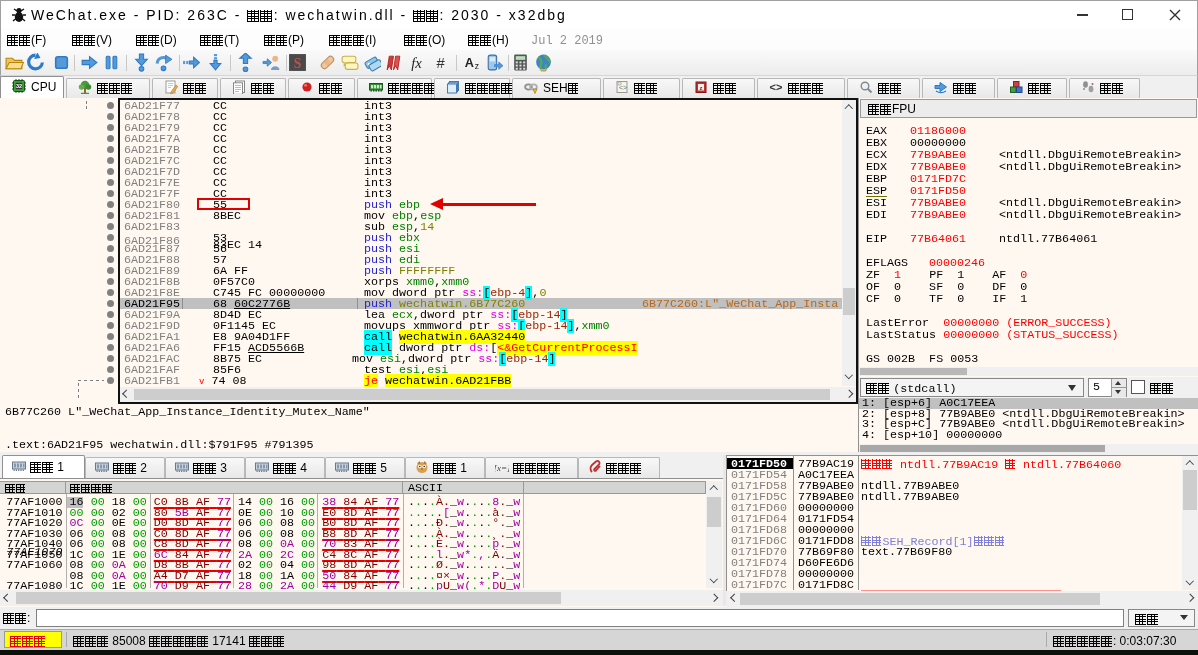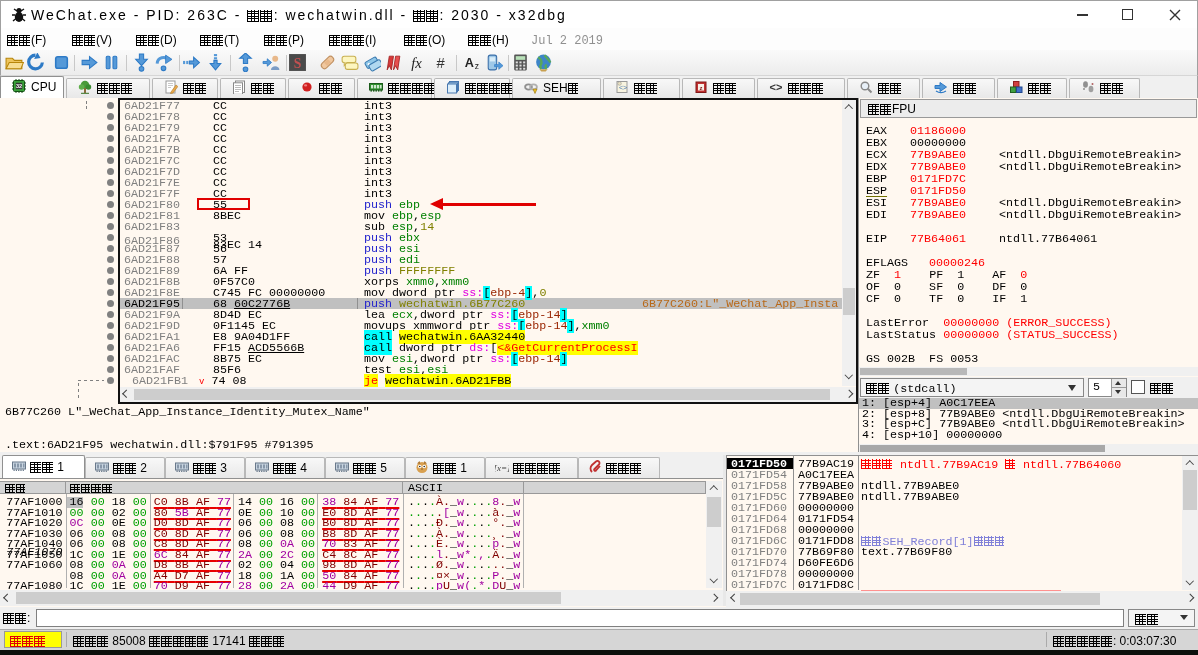--- a/index.html
+++ b/index.html
@@ -386,25 +386,25 @@
 <div class="abs mono" style="left:213px;top:321px;color:#000">0F1145 EC</div>
 <div class="abs mono" style="left:364px;top:321px;color:#000">movups xmmword ptr <span class="mag">ss:</span><span class="cyb">[</span><span class="mem">ebp-14</span><span class="cyb">]</span>,<span class="grn">xmm0</span></div>
 <div class="abs mono" style="left:124px;top:332px;color:#808080">6AD21FA1</div>
 <div class="abs mono" style="left:213px;top:332px;color:#000">E8 9A04D1FF</div>
 <div class="abs mono" style="left:364px;top:332px;color:#000"><span class="cyb">call</span> <span class="ylb">wechatwin.6AA32440</span></div>
 <div class="abs mono" style="left:124px;top:343px;color:#808080">6AD21FA6</div>
 <div class="abs mono" style="left:213px;top:343px;color:#000">FF15 <span class="u">ACD5566B</span></div>
 <div class="abs mono" style="left:364px;top:343px;color:#000"><span class="cyb">call</span> dword ptr <span class="mag">ds:</span>[<span class="ylb red">&lt;&amp;GetCurrentProcessI</span></div>
 <div class="abs mono" style="left:124px;top:354px;color:#808080">6AD21FAC</div>
 <div class="abs mono" style="left:213px;top:354px;color:#000">8B75 EC</div>
-<div class="abs mono" style="left:364px;top:354px;color:#000">mov <span class="grn">esi</span>,dword ptr <span class="mag">ss:</span><span class="cyb">[</span><span class="mem">ebp-14</span><span class="cyb">]</span></div>
+<div class="abs mono" style="left:352px;top:354px;color:#000">mov <span class="grn">esi</span>,dword ptr <span class="mag">ss:</span><span class="cyb">[</span><span class="mem">ebp-14</span><span class="cyb">]</span></div>
 <div class="abs mono" style="left:124px;top:365px;color:#808080">6AD21FAF</div>
 <div class="abs mono" style="left:213px;top:365px;color:#000">85F6</div>
 <div class="abs mono" style="left:364px;top:365px;color:#000">test <span class="grn">esi</span>,<span class="grn">esi</span></div>
-<div class="abs mono" style="left:132px;top:376px;color:#808080">6AD21FB1</div>
+<div class="abs mono" style="left:124px;top:376px;color:#808080">6AD21FB1</div>
 <div class="abs mono" style="left:199px;top:376px;color:#000"><span class="red" style="font-size:9px">v</span> 74 08</div>
 <div class="abs mono" style="left:364px;top:376px;color:#000"><span class="ylb red">je</span> <span class="ylb">wechatwin.6AD21FBB</span></div>
 <div class="abs" style="left:182px;top:298px;width:1px;height:11px;background:#909090"></div>
 <div class="abs" style="left:357px;top:298px;width:1px;height:11px;background:#909090"></div>
 <div class="abs" style="left:197px;top:198px;width:53px;height:12px;border:2px solid #e00000"></div>
 <div class="abs" style="left:442px;top:202.5px;width:94px;height:3.5px;background:#e00000"></div>
 <div class="abs arr" style="left:430px;top:198px;border-top:6px solid transparent;border-bottom:6px solid transparent;border-right:13px solid #e00000"></div>
 <div class="sbtrack" style="left:842px;top:100px;width:14px;height:286px"></div>
 <div class="chu" style="left:845.5px;top:106px"></div>
 <div class="chd" style="left:845.5px;top:372px"></div>
@@ -458,21 +458,21 @@
 <div class="abs" style="left:1088px;top:378px;width:39px;height:19px;background:#fff;border:1px solid #888"></div>
 <div class="abs mono" style="left:1093px;top:382px;color:#000">5</div>
 <div class="abs" style="left:1111px;top:379px;width:15px;height:8.5px;background:#e8e8e8;border-left:1px solid #999;border-bottom:1px solid #999"></div>
 <div class="abs" style="left:1111px;top:388px;width:15px;height:8.5px;background:#e8e8e8;border-left:1px solid #999"></div>
 <div class="abs arr" style="left:1115px;top:381px;border-left:3.5px solid transparent;border-right:3.5px solid transparent;border-bottom:4.5px solid #333"></div>
 <div class="abs arr" style="left:1115px;top:390px;border-left:3.5px solid transparent;border-right:3.5px solid transparent;border-top:4.5px solid #333"></div>
 <div class="abs" style="left:1131px;top:380px;width:14px;height:14px;background:#fff;border:1.5px solid #555"></div>
 <div class="abs" style="left:1150px;top:381px;font-size:12px;color:#000"><i class="h"></i><i class="h"></i></div>
 <div class="abs" style="left:859px;top:398px;width:339px;height:57px;background:#fff8f0"></div>
 <div class="abs" style="left:859px;top:398px;width:339px;height:10.5px;background:#c0c0c0"></div>
-<div class="abs mono" style="left:862px;top:398px;color:#000">1: [esp+4] A0C17EEA</div>
+<div class="abs mono" style="left:862px;top:398px;color:#000">1: [esp+6] A0C17EEA</div>
 <div class="abs mono" style="left:862px;top:408.5px;color:#000">2: [esp+8] 77B9ABE0 &lt;ntdll.DbgUiRemoteBreakin&gt;</div>
 <div class="abs mono" style="left:862px;top:419px;color:#000">3: [esp+C] 77B9ABE0 &lt;ntdll.DbgUiRemoteBreakin&gt;</div>
 <div class="abs mono" style="left:862px;top:429.5px;color:#000">4: [esp+10] 00000000</div>
 <div class="sbtrack" style="left:859px;top:444px;width:339px;height:9px"></div>
 <div class="sbthumb" style="left:860px;top:445px;width:245px;height:7px;background:#a8a8a8"></div>
 <div class="abs" style="left:0;top:452px;width:1198px;height:3px;background:#f0f0f0"></div>
 <div class="abs" style="left:0;top:455px;width:723px;height:23px;background:#f0f0f0"></div>
 <div class="abs" style="left:2px;top:455px;width:83px;height:23px;background:#fff;border:1px solid #909090;border-bottom:none;border-radius:2px 2px 0 0"></div>
 <svg class="abs" style="left:12px;top:459px" width="14" height="14" viewBox="0 0 14 14">
     <rect x="0.5" y="3" width="13" height="7" fill="#c8d4e0" stroke="#68788a"></rect>

